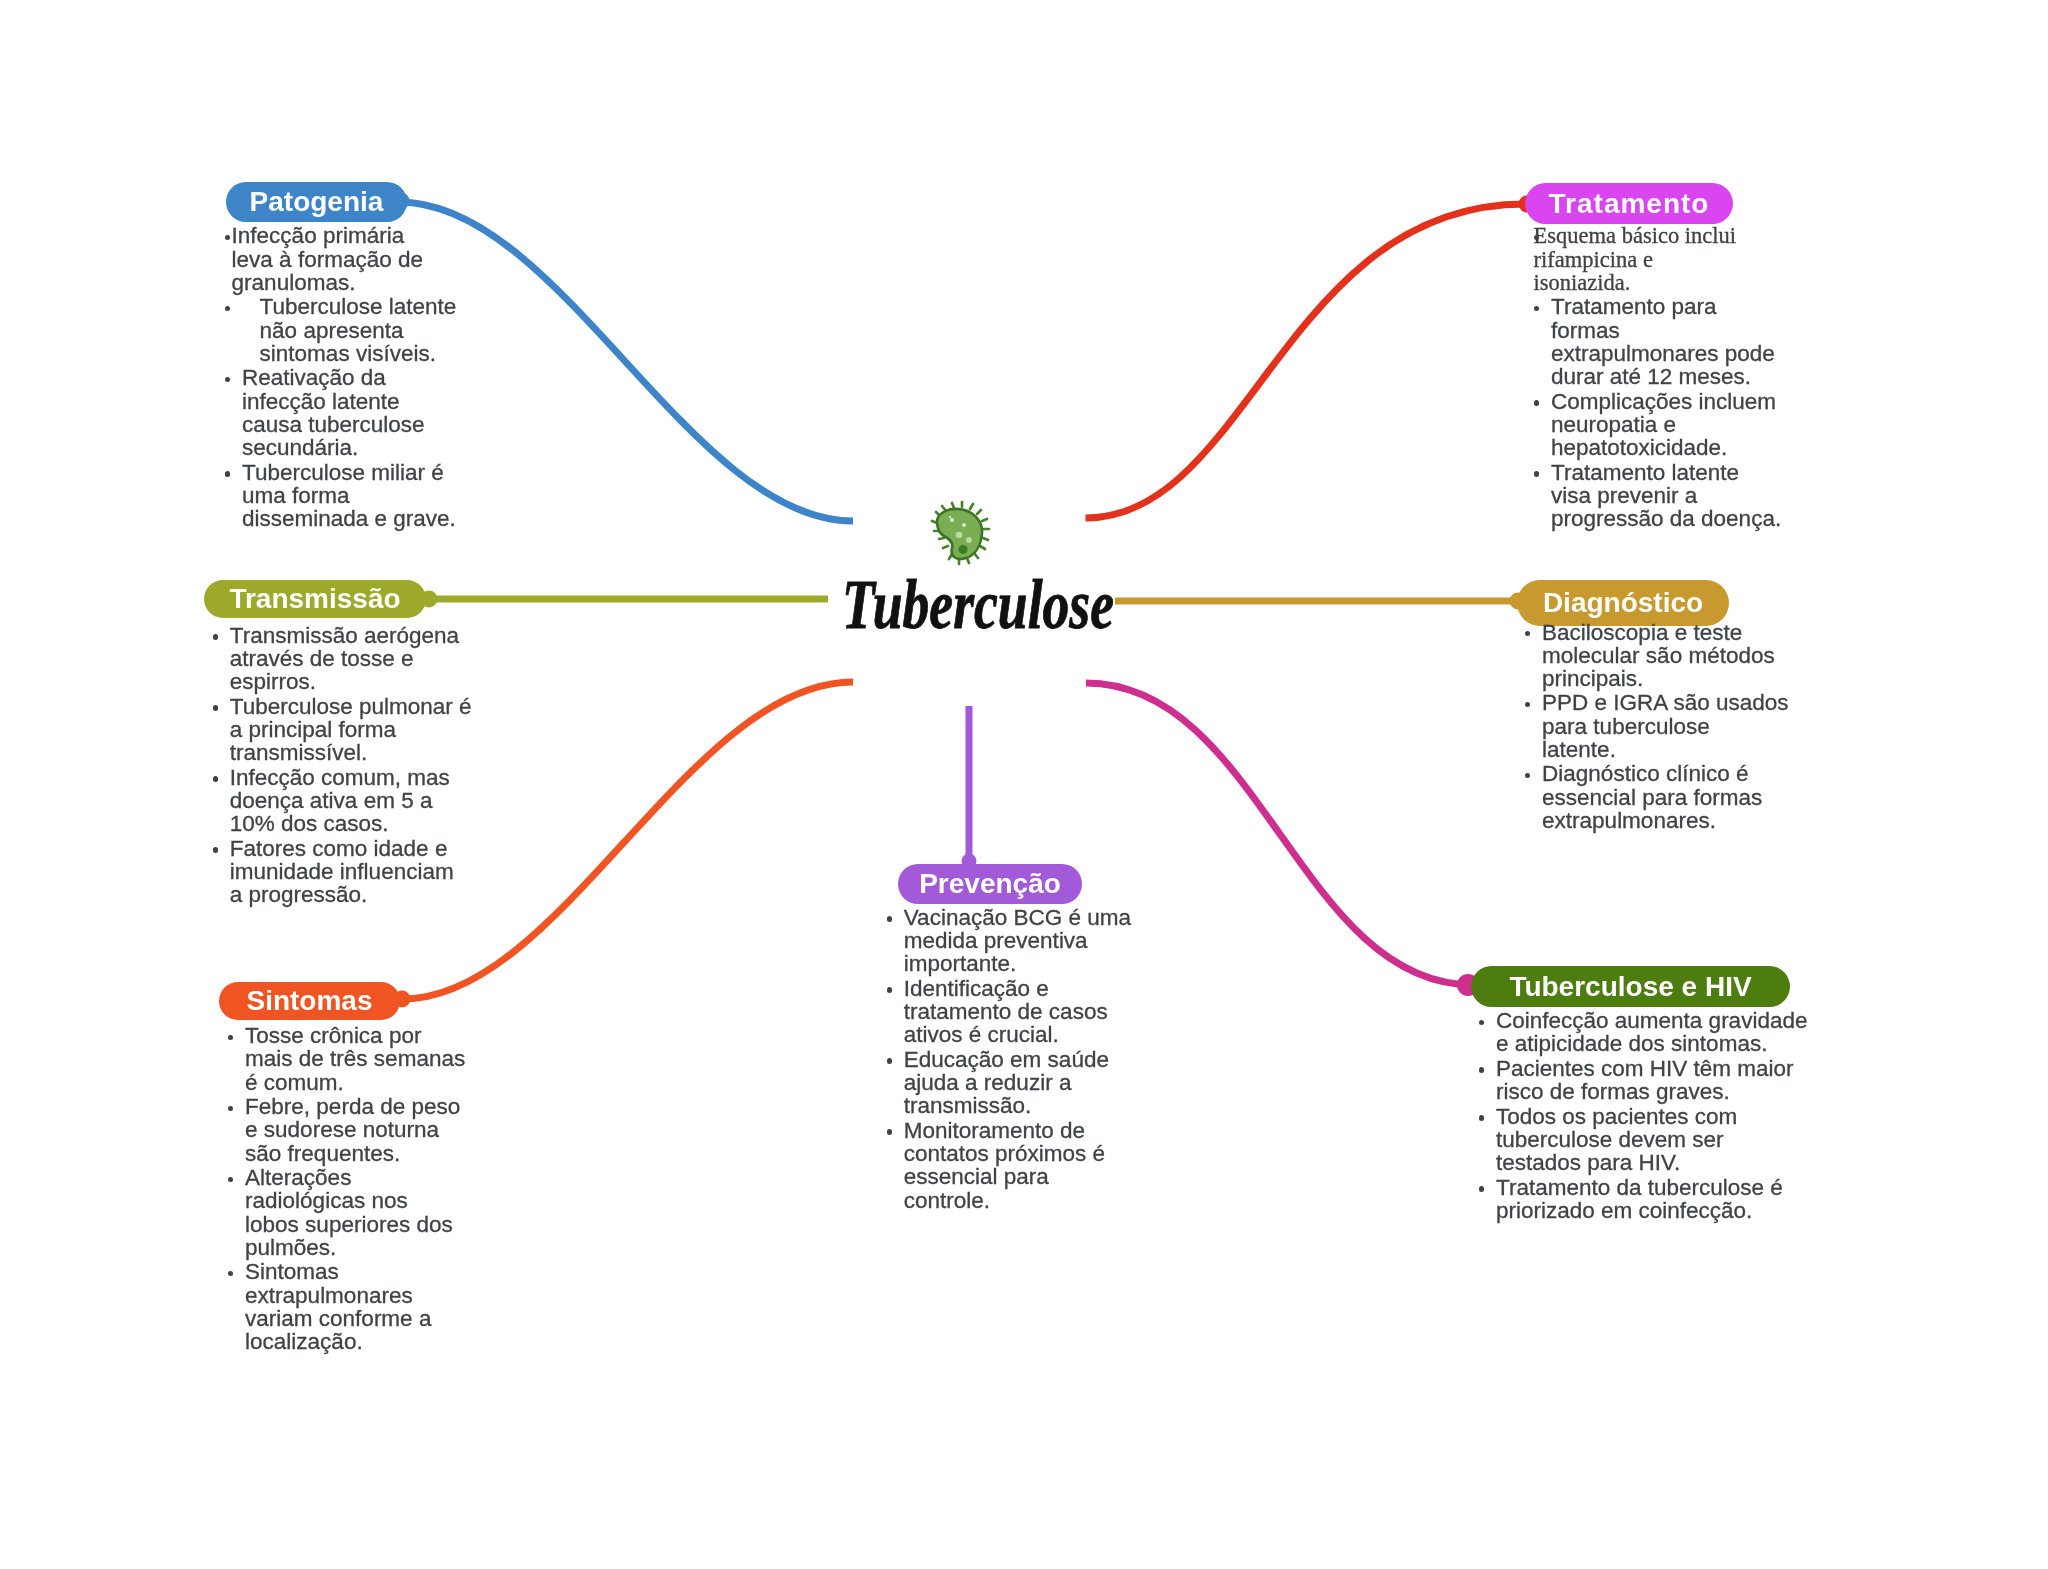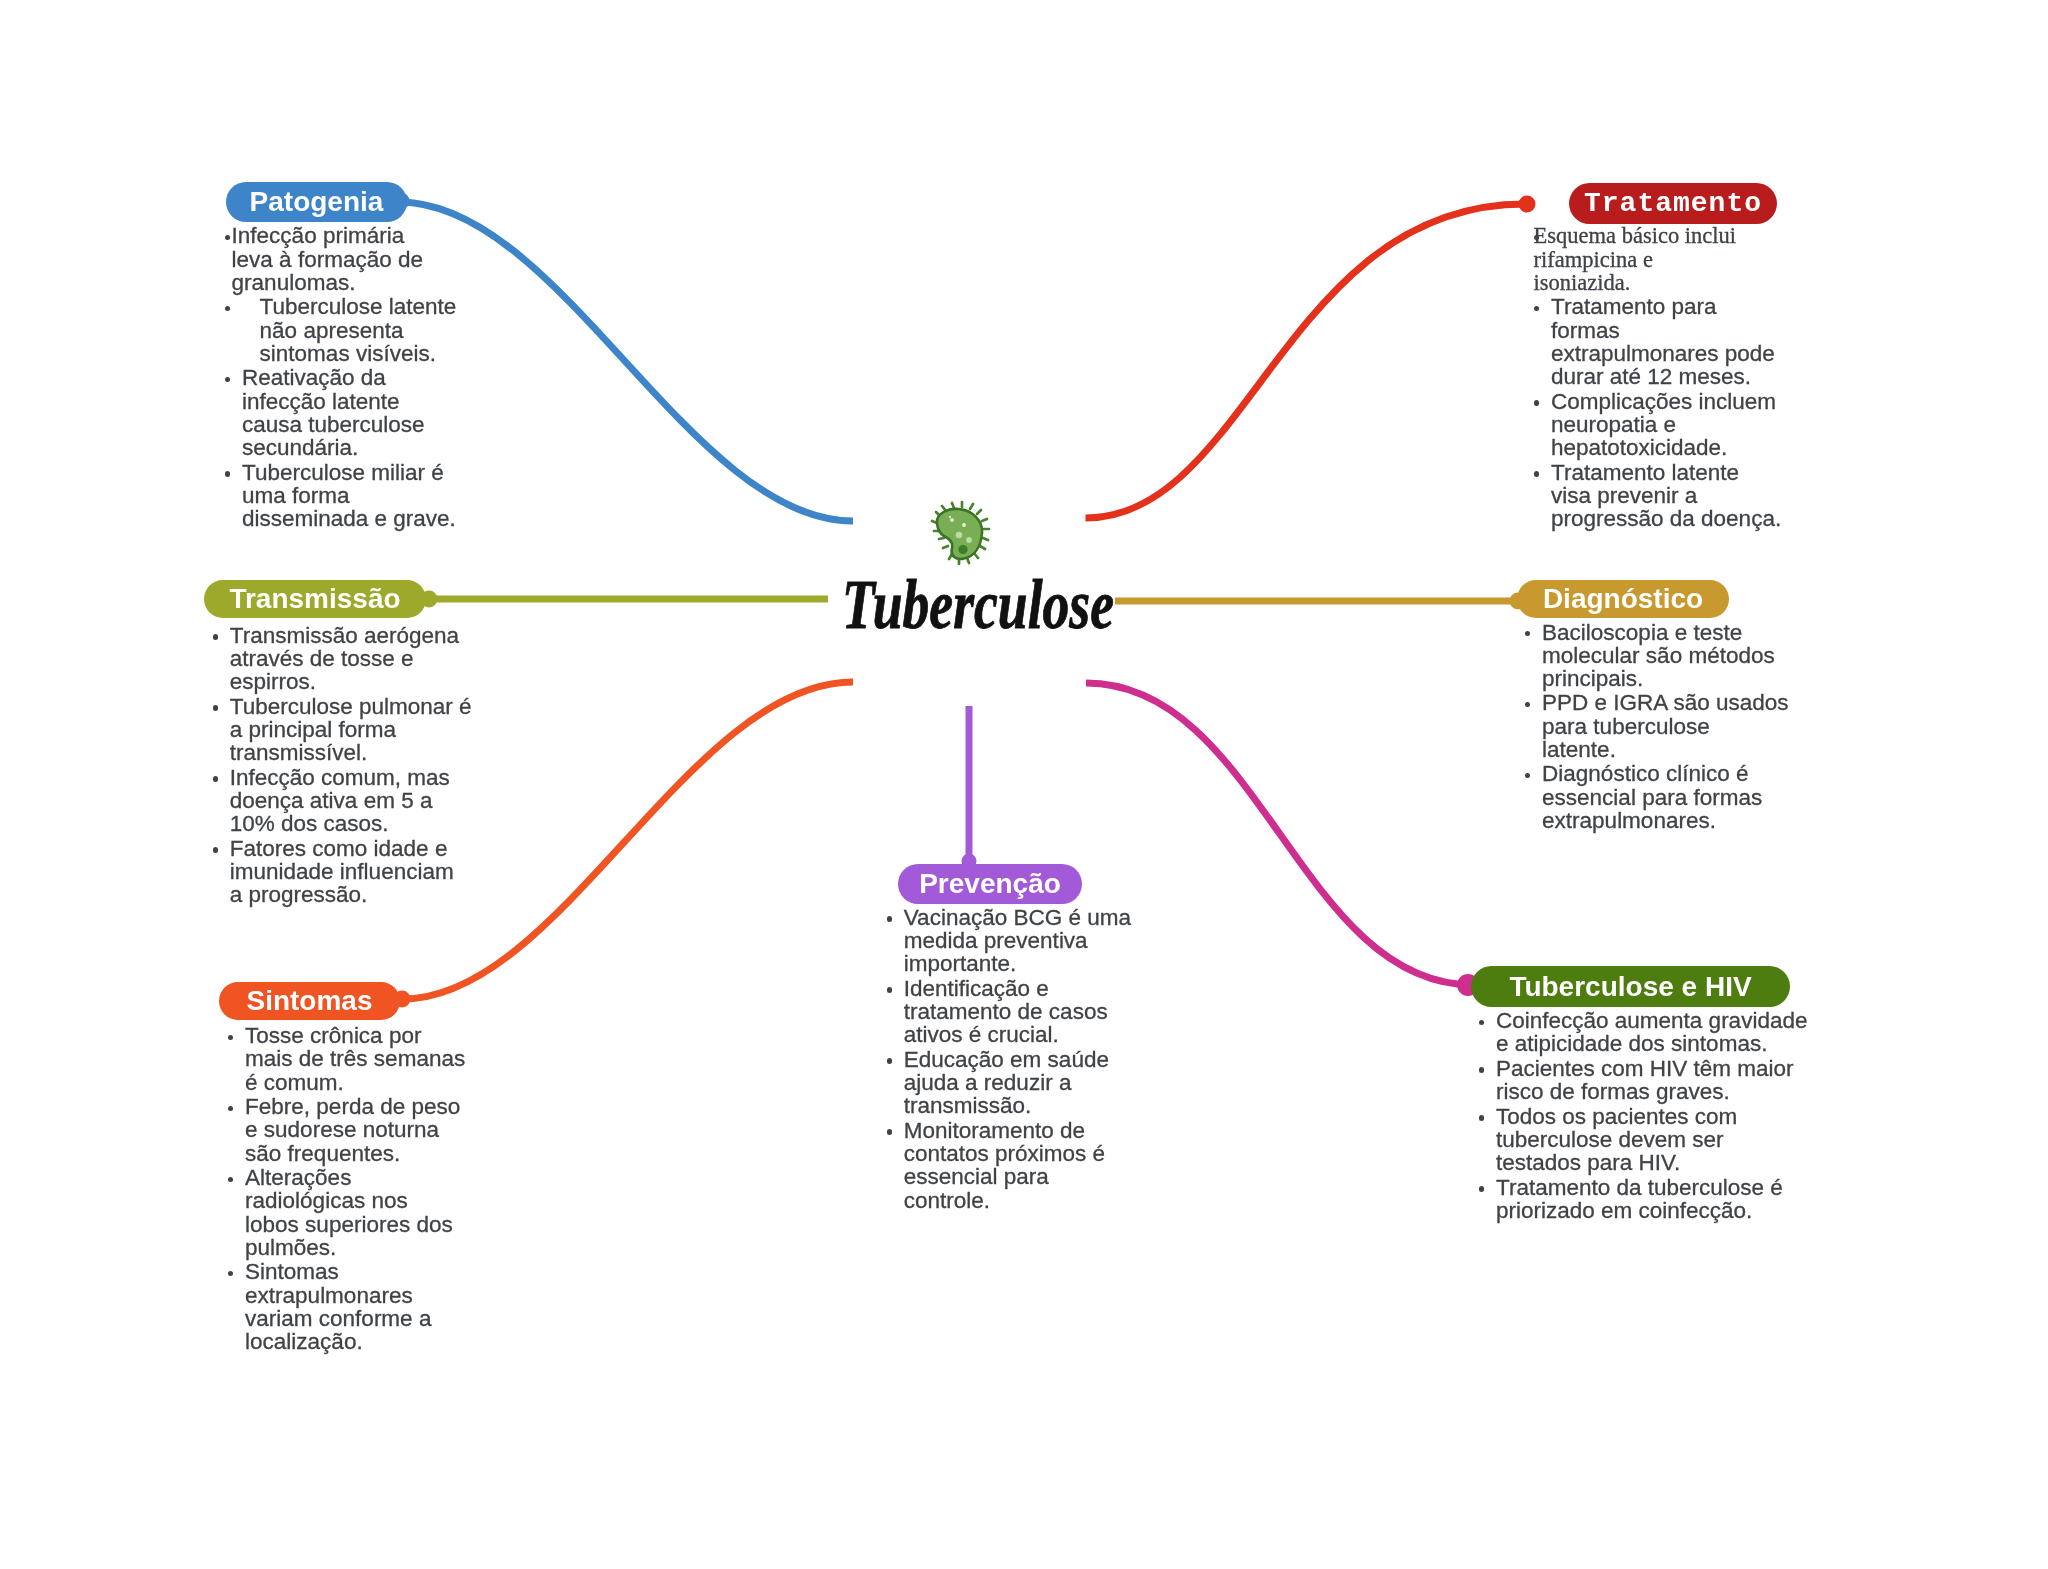--- a/index.html
+++ b/index.html
@@ -70,22 +70,22 @@
     <circle cx="43" cy="38" r="2.9" fill="#bdd9a4"></circle>
     <circle cx="37" cy="47.5" r="4.6" fill="#3e7c27"></circle>
   </g>
 
   <text x="842" y="628" font-family="Liberation Serif" font-style="italic" font-weight="bold" font-size="70" fill="#111111" stroke="#111111" stroke-width="0.9" textLength="272" lengthAdjust="spacingAndGlyphs">Tuberculose</text>
 </svg>
 
 <div class="pill" style="left:226px;top:182px;width:181px;height:40px;background:#3d85c8;">Patogenia</div>
 <div class="pill" style="left:204px;top:580px;width:222px;height:38px;background:#9CA92B;">Transmissão</div>
 <div class="pill" style="left:219px;top:982px;width:181px;height:38px;background:#F05423;">Sintomas</div>
-<div class="pill" style="left:1569px;top:183px;width:208px;height:41px;background:#b91c1c;letter-spacing:1px;font-family:Liberation Mono, monospace;">Tratamento</div>
-<div class="pill" style="left:1517px;top:580px;width:212px;height:38px;background:#C8992E;">Diagnóstico</div>
+<div class="pill" style="left:1525px;top:183px;width:208px;height:41px;background:#d946ef;letter-spacing:1px;">Tratamento</div>
+<div class="pill" style="left:1517px;top:580px;width:212px;height:46px;background:#C8992E;">Diagnóstico</div>
 <div class="pill" style="left:1471px;top:966px;width:319px;height:41px;background:#4d7c0f;">Tuberculose e HIV</div>
 <div class="pill" style="left:898px;top:864px;width:184px;height:40px;background:#a35ad9;">Prevenção</div>
 
 <div class="blk" style="left:223.6px;top:224.3px;width:420px;">
   <div class="li">
       <span class="tx" style="margin-left:8px;">Infecção primária<br>leva à formação de<br>granulomas.</span>
     </div>
   <div class="li">
       <span class="tx" style="margin-left:36px;">Tuberculose latente<br>não apresenta<br>sintomas visíveis.</span>
     </div>

